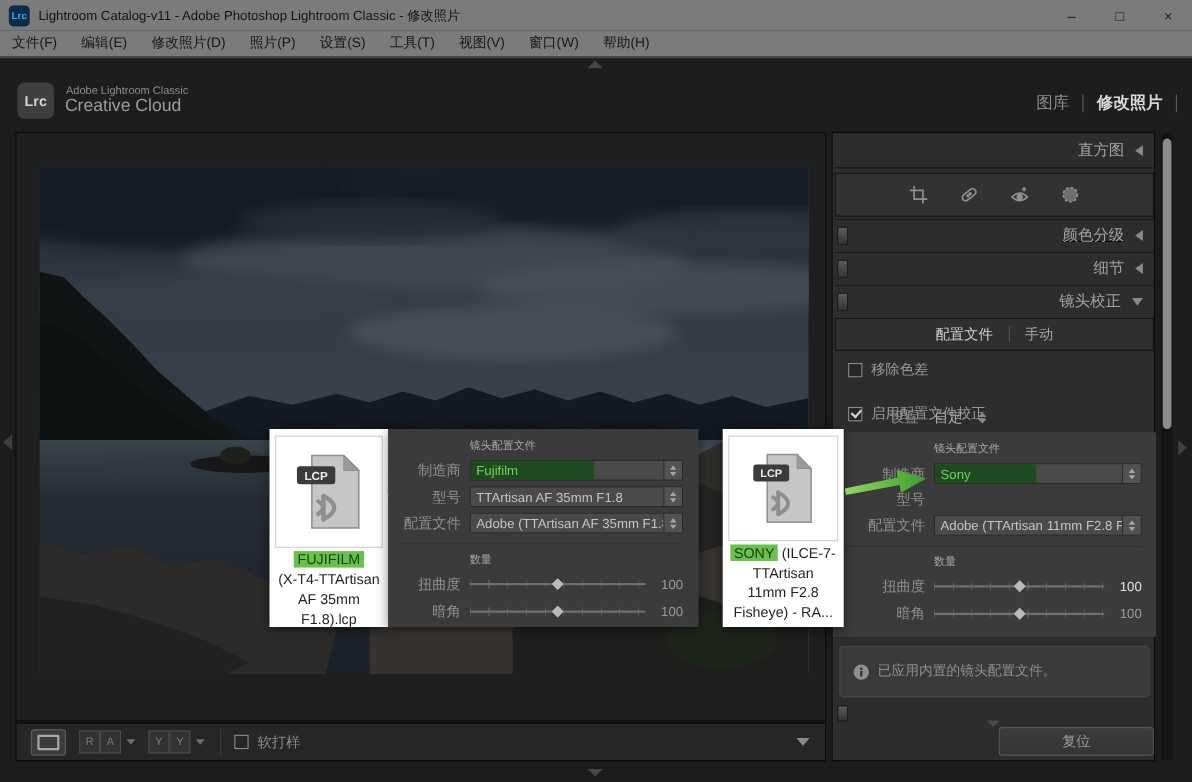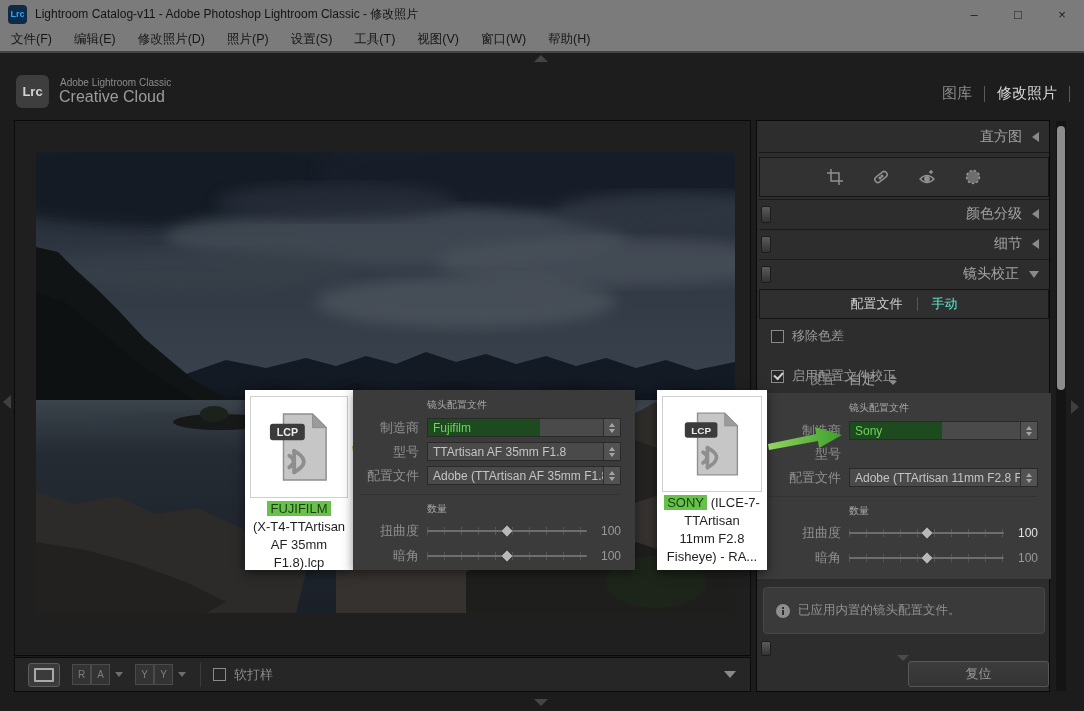--- a/index.html
+++ b/index.html
@@ -23,21 +23,21 @@
   .menu-item{font-size:12.5px;color:#161616;padding:0 11px;}
   
   .header-strip{left:0;top:53px;width:1084px;height:65px;background:#1d1d1d;}
   .top-collapse{left:534px;top:55px;width:0;height:0;border-left:7px solid transparent;border-right:7px solid transparent;border-bottom:7px solid #454545;}
   .logo-block{left:16px;top:75px;width:33px;height:33px;background:#3e3e3e;border-radius:6px;
     color:#d2d2d2;font-size:13px;font-weight:bold;display:flex;align-items:center;justify-content:center;}
   .app-line1{left:60px;top:77px;font-size:10px;color:#8c8c8c;}
   .app-line2{left:59px;top:88px;font-size:16px;color:#9c9c9c;}
   .module-picker{right:14px;top:84px;display:flex;align-items:center;gap:12px;}
   .mod-item{font-size:15px;color:#8b8b8b;}
-  .mod-item.active{color:#d8d8d8;font-weight:normal;}
+  .mod-item.active{color:#d8d8d8;font-weight:bold;}
   .mod-div{width:1px;height:16px;background:#5a5a5a;}
   
   .main-area{left:14px;top:120px;width:737px;height:536px;background:#1f1f1f;border:1px solid #0a0a0a;box-sizing:border-box;}
   .photo{left:36px;top:152px;width:699px;height:461px;}
   
   .toolbar{left:14px;top:657px;width:737px;height:35px;background:#262626;border:1px solid #0a0a0a;box-sizing:border-box;
     display:flex;align-items:center;}
   .loupe-btn{width:30px;height:22px;margin-left:13px;background:#3b3b3b;border:1px solid #5c5c5c;border-radius:3px;
     display:flex;align-items:center;justify-content:center;}
   .loupe-inner{width:16px;height:10px;border:2px solid #a9a9a9;border-radius:1px;}
@@ -61,21 +61,21 @@
   .p-header{position:absolute;left:0;width:294px;height:28px;display:flex;align-items:center;justify-content:flex-end;}
   .p-header .ph-text{font-size:14px;color:#a3a3a3;margin-right:10px;}
   .tri-left{width:0;height:0;border-top:5px solid transparent;border-bottom:5px solid transparent;border-right:7px solid #8a8a8a;margin-right:12px;}
   .tri-down{width:0;height:0;border-left:5px solid transparent;border-right:5px solid transparent;border-top:7px solid #8a8a8a;margin-right:12px;}
   .p-div{position:absolute;left:2px;width:290px;height:1px;background:#1a1a1a;}
   .toggle{position:absolute;left:4px;width:8px;height:15px;background:linear-gradient(#5b5b5b,#333);border:1px solid #1c1c1c;border-radius:2px;}
   .toolstrip{position:absolute;left:2px;top:36px;width:290px;height:40px;background:#323232;border:1px solid #161616;box-sizing:border-box;
     display:flex;align-items:center;justify-content:center;gap:26px;}
   .tabsbox{position:absolute;left:2px;top:168px;width:290px;height:30px;background:#2f2f2f;border:1px solid #161616;box-sizing:border-box;
     display:flex;align-items:center;justify-content:center;gap:14px;}
-  .tab{font-size:13px;color:#5eead4;}
+  .tab{font-size:13px;color:#a3a3a3;}
   .tab.active{color:#d0d0d0;}
   .tab-div{width:1px;height:14px;background:#555;}
   .cb-row{position:absolute;display:flex;align-items:center;gap:8px;}
   .cb-label{font-size:13px;color:#9a9a9a;}
   .setup-row{position:absolute;left:52px;top:250px;display:flex;align-items:center;gap:14px;}
   .setup-label{font-size:13px;color:#8a8a8a;}
   .setup-value{font-size:13px;color:#a8a8a8;}
   .mini-stepper{display:flex;flex-direction:column;gap:2px;}
   .mini-stepper i{display:block;width:0;height:0;border-left:4px solid transparent;border-right:4px solid transparent;}
   .mini-stepper .up{border-bottom:4px solid #8a8a8a;}
@@ -269,21 +269,21 @@
         <circle cx="10" cy="12" r="2.2" fill="#909090"></circle>
       <path d="M14 3 v4 M12 5 h4"></path>
     </svg>
     <svg class="tool-icon" viewBox="0 0 20 20">
       <circle cx="10" cy="10" r="6.5" fill="#6e6e6e" stroke="#9a9a9a" stroke-width="1.4" stroke-dasharray="2.2 2.2"></circle>
     </svg>
   </div>
   <div class="p-div" style="top:78px;"></div>
 
   <div class="toggle" style="top:85px;"></div>
-  <div class="p-header" style="top:79px;">
+  <div class="p-header" style="top:79px;text-decoration:underline;">
     <span class="ph-text">颜色分级</span>
     <span class="tri-left"></span>
   </div>
   <div class="p-div" style="top:108px;"></div>
 
   <div class="toggle" style="top:115px;"></div>
   <div class="p-header" style="top:109px;">
     <span class="ph-text">细节</span>
     <span class="tri-left"></span>
   </div>

